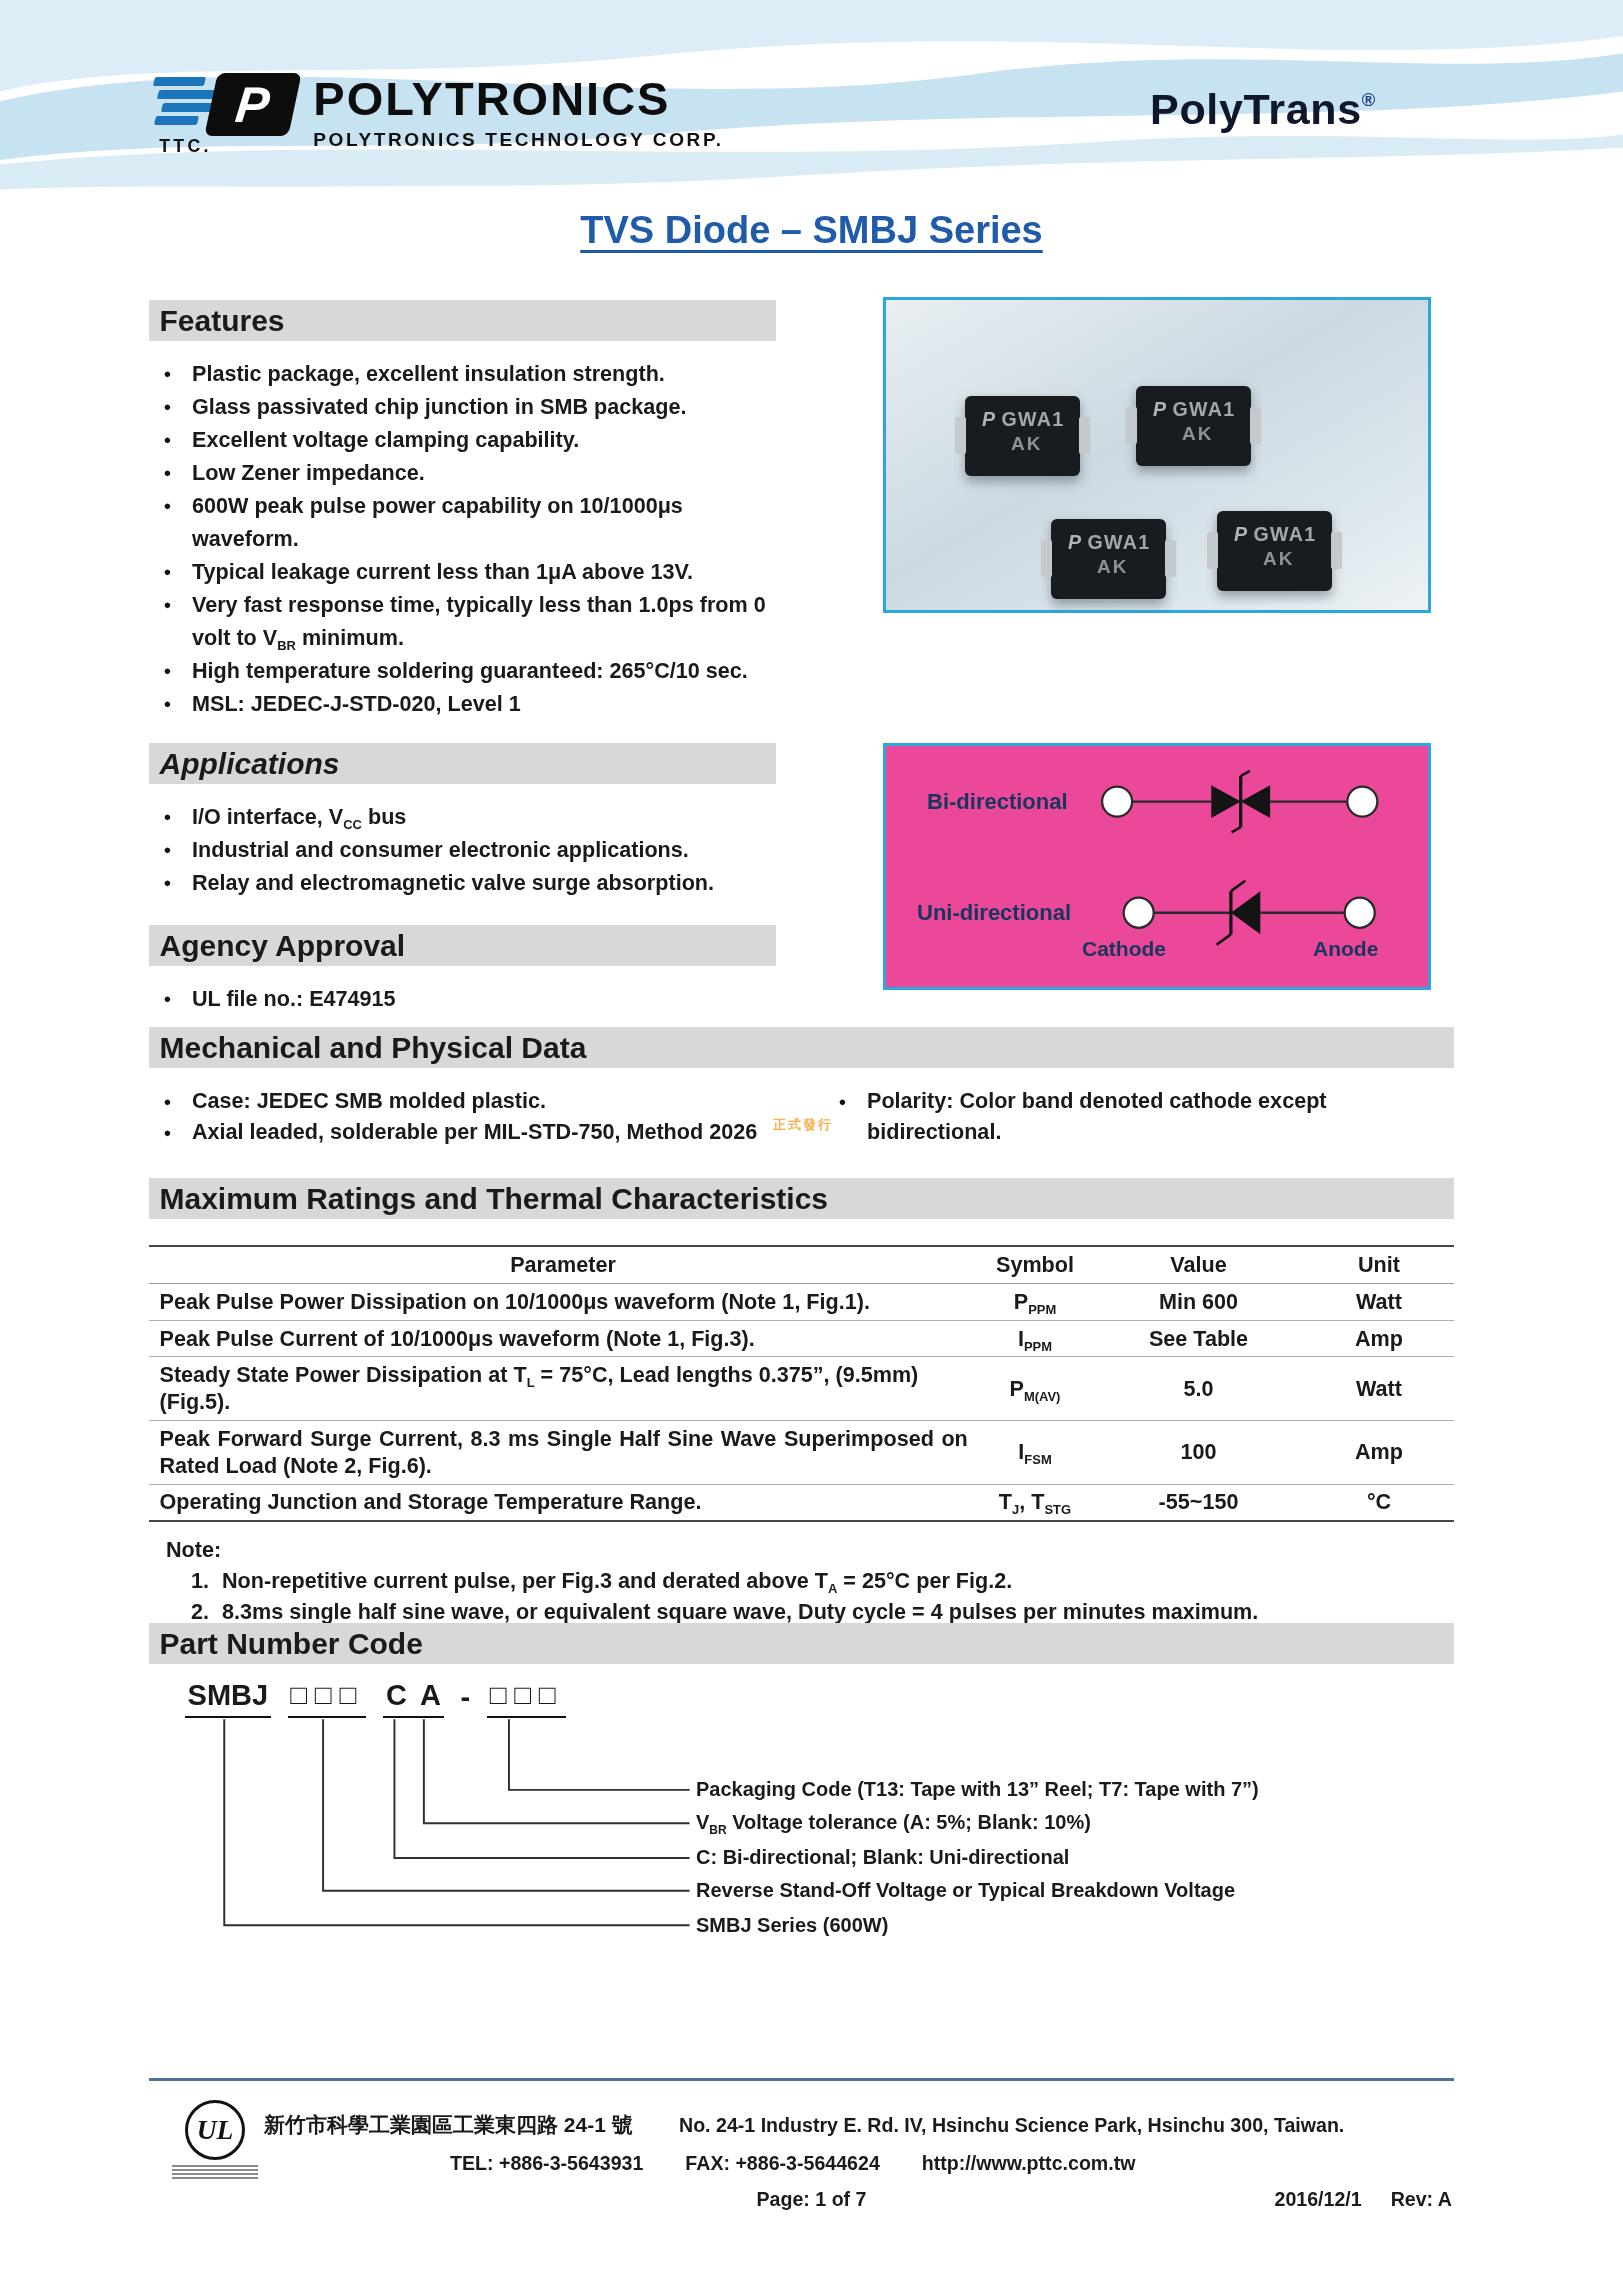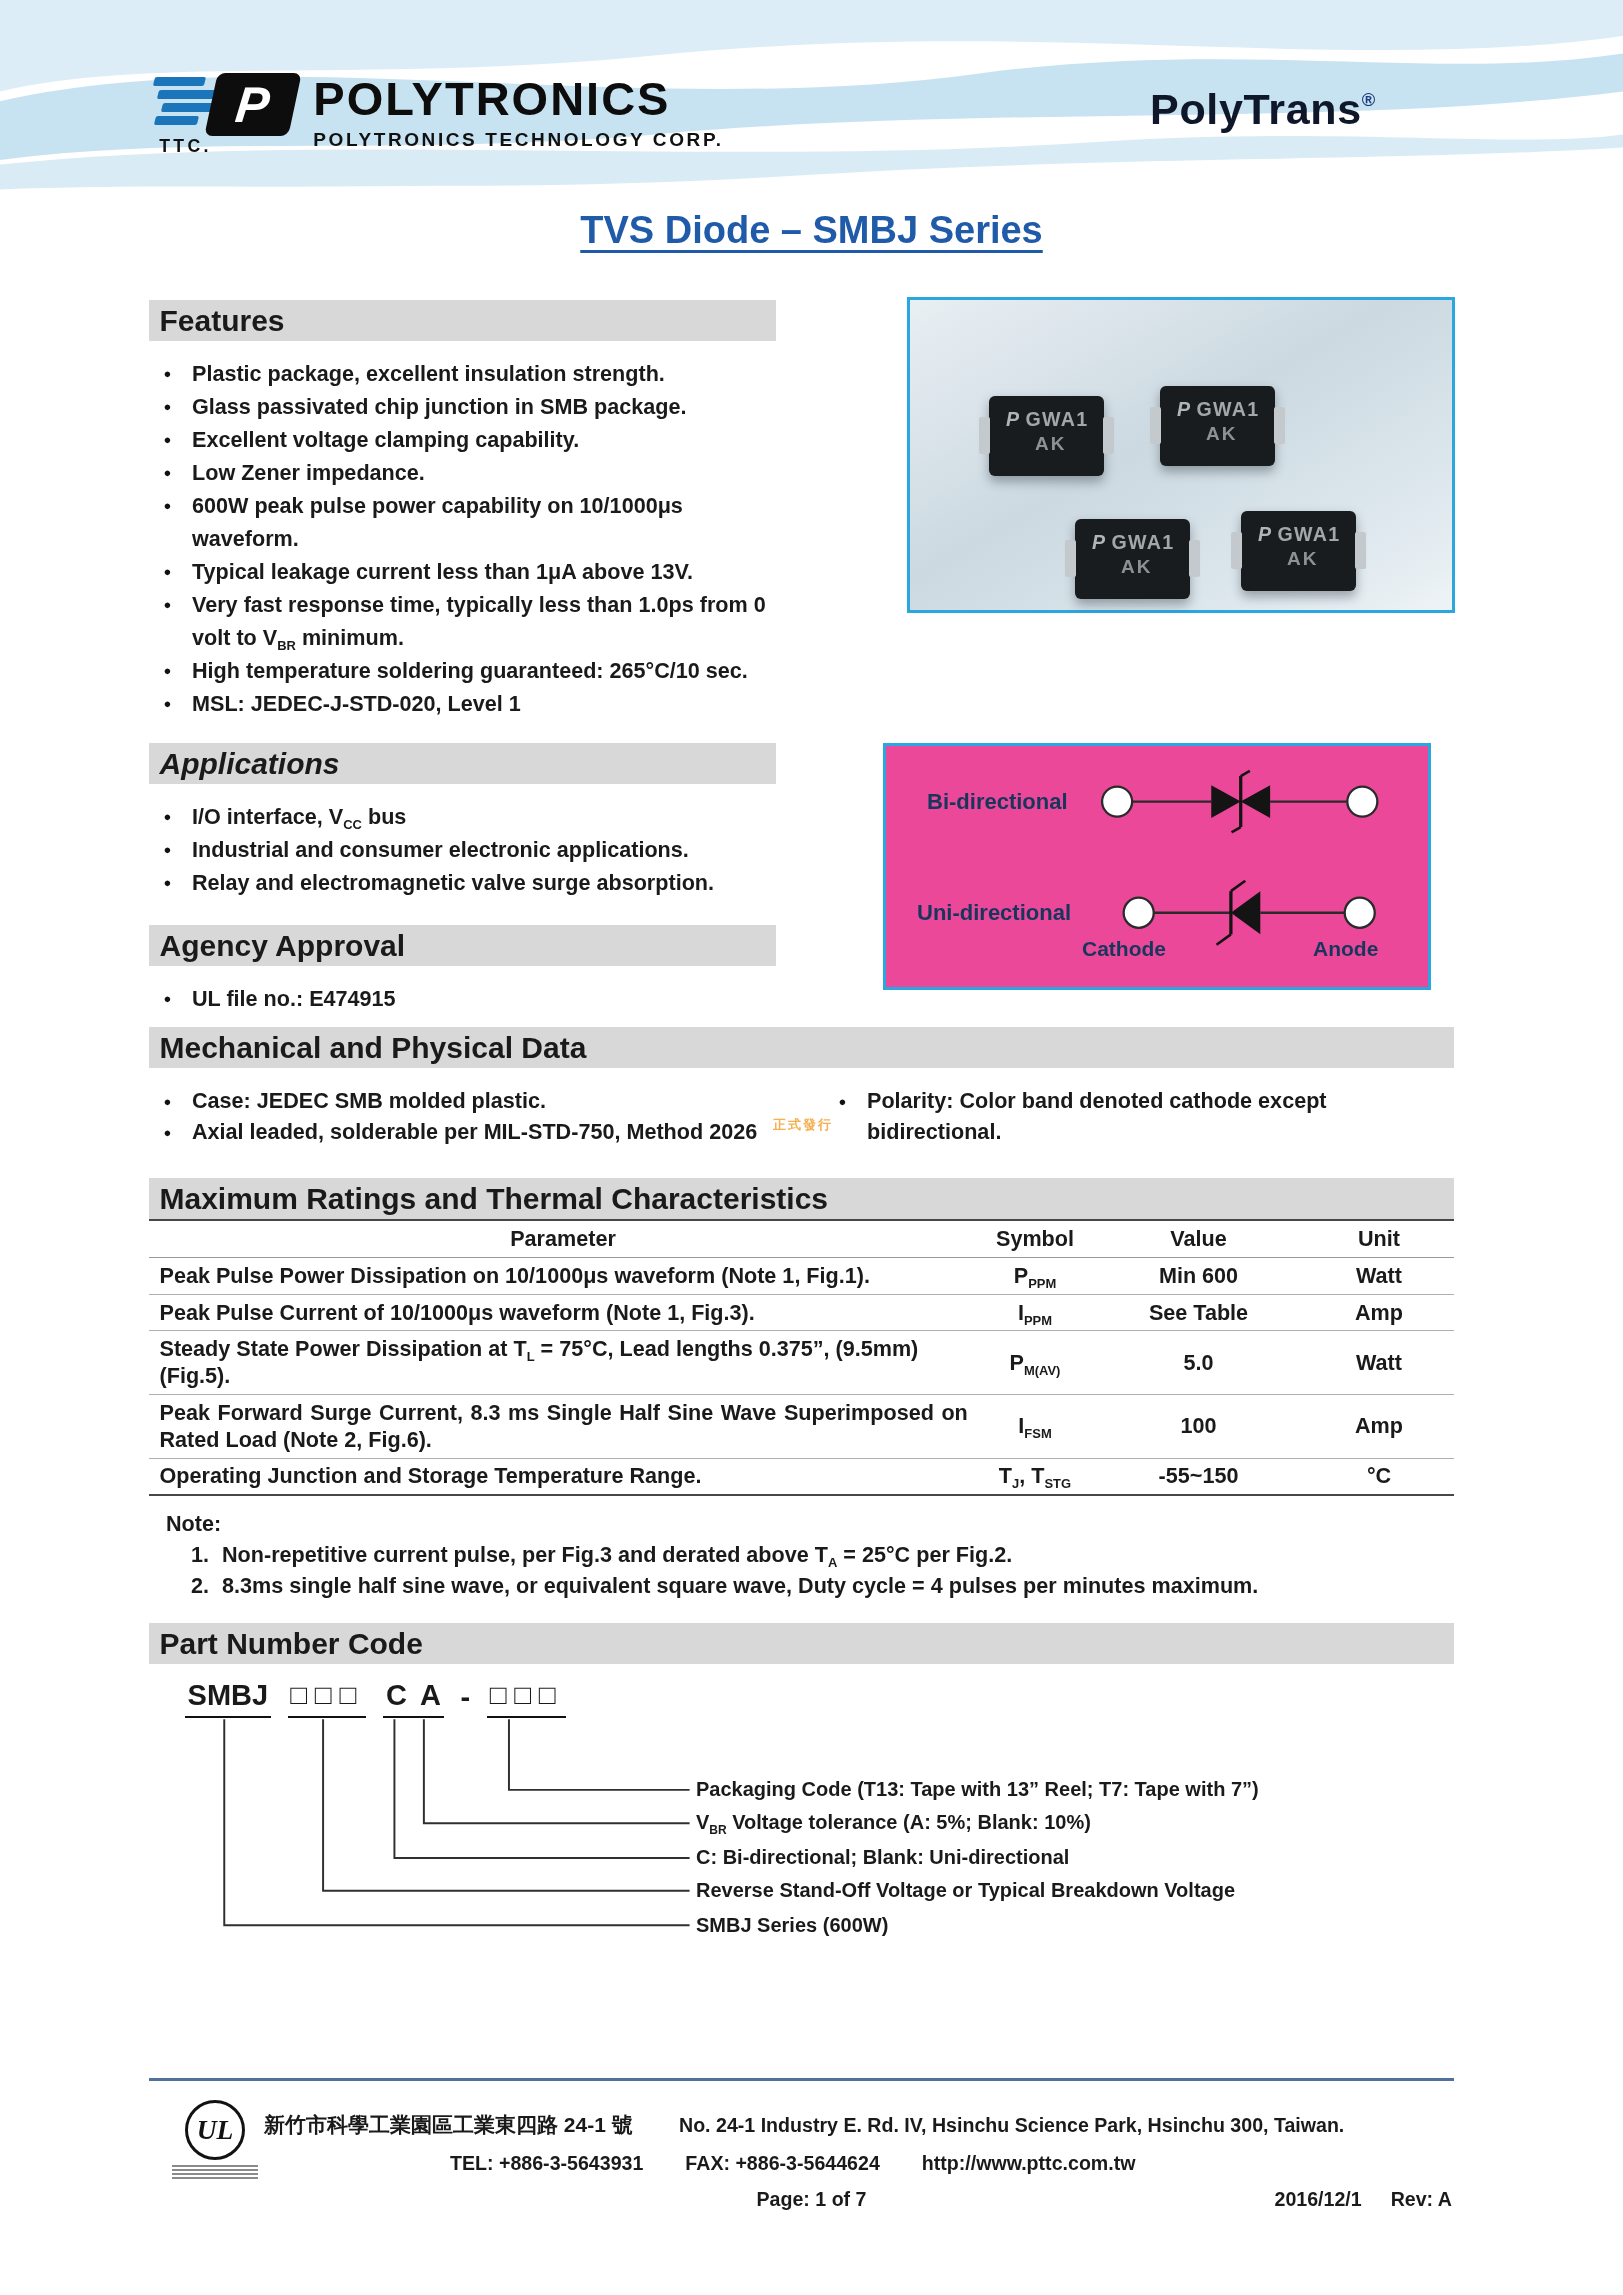--- a/index.html
+++ b/index.html
@@ -42,21 +42,21 @@
     color:#1a1a1a; padding-left:10.5px; }
   .blist { list-style:none; margin-top:15.7px; }
   .blist li { position:relative; padding-left:43px; font-size:21.6px; font-weight:700; line-height:33px; }
   .blist li::before { content:"●"; position:absolute; left:14.4px; top:0; font-size:13px; line-height:33px; color:#111; }
 
   .col-left { position:absolute; left:149px; top:300px; width:627px; }
   .gap36 { margin-top:23.6px;font-style:italic; } .gap40 { margin-top:26px; }
 
   
   .photo { position:absolute; left:883px; top:297px; width:548px; height:316px;
-    border:3.9px solid #2BA7DF; background:linear-gradient(150deg,#e9eff3 0%,#ccd9e1 45%,#dee8ee 80%,#eef3f6 100%);margin-left:24px; }
+    border:3.9px solid #2BA7DF; background:linear-gradient(150deg,#e9eff3 0%,#ccd9e1 45%,#dee8ee 80%,#eef3f6 100%); }
   .chip { position:absolute; width:115px; height:80px; background:#191c1e; border-radius:5.9px;
     box-shadow:0 5.2px 10.5px rgba(20,30,40,.35); }
   .chip .tab { position:absolute; top:21px; width:10.5px; height:37px; background:#c4c9cd; border-radius:2px; }
   .chip .tab.l { left:-9.8px; } .chip .tab.r { right:-9.8px; }
   .chip .row1 { padding:11.8px 0 0 17px; color:#a2a7ab; font-size:19.6px; font-weight:700; letter-spacing:1.3px; }
   .chip .row1 .plogo { font-style:italic; color:#b0b5b9; margin-right:5.2px; }
   .chip .row2 { padding:2.6px 0 0 46px; color:#8c9195; font-size:19px; font-weight:700; letter-spacing:2px; }
 
   
   .symbox { position:absolute; left:883px; top:743px; width:548px; height:247px;
@@ -69,21 +69,21 @@
   .mech { position:absolute; left:149px; top:1027px; width:1305px; }
   .mech .blist { position:absolute; left:0; top:58px; width:667px; margin:0; }
   .mech .blist li { line-height:31px; }
   .mech .rlist { left:675px; width:629px; }
 
   .watermark { position:absolute; left:773px; top:1116px; font-size:13px; font-weight:700;
     color:#F59B22; opacity:.8; letter-spacing:2px; }
 
   
   .ratings { position:absolute; left:149px; top:1178px; width:1305px; }
-  table.rt { width:1305px; table-layout:fixed; border-collapse:collapse;
+  table.rt { margin-top:26px; width:1305px; table-layout:fixed; border-collapse:collapse;
     border-top:2.6px solid #474747; border-bottom:2.6px solid #474747; }
   table.rt th { font-size:21.6px; font-weight:700; text-align:center; padding:5.2px 2.6px;
     border-bottom:1.3px solid #9a9a9a; }
   table.rt td { font-size:21.6px; font-weight:700; text-align:center; padding:3.9px 2.6px;
     border-bottom:1.3px solid #b0b0b0; line-height:27.5px; }
   table.rt td.param { text-align:left; padding-left:10.5px; padding-right:9.2px; }
   table.rt tr.tall td.param { text-align:justify; }
   table.rt tbody tr:last-child td { border-bottom:none; }
   sub { font-size:60%; line-height:0; }
 

